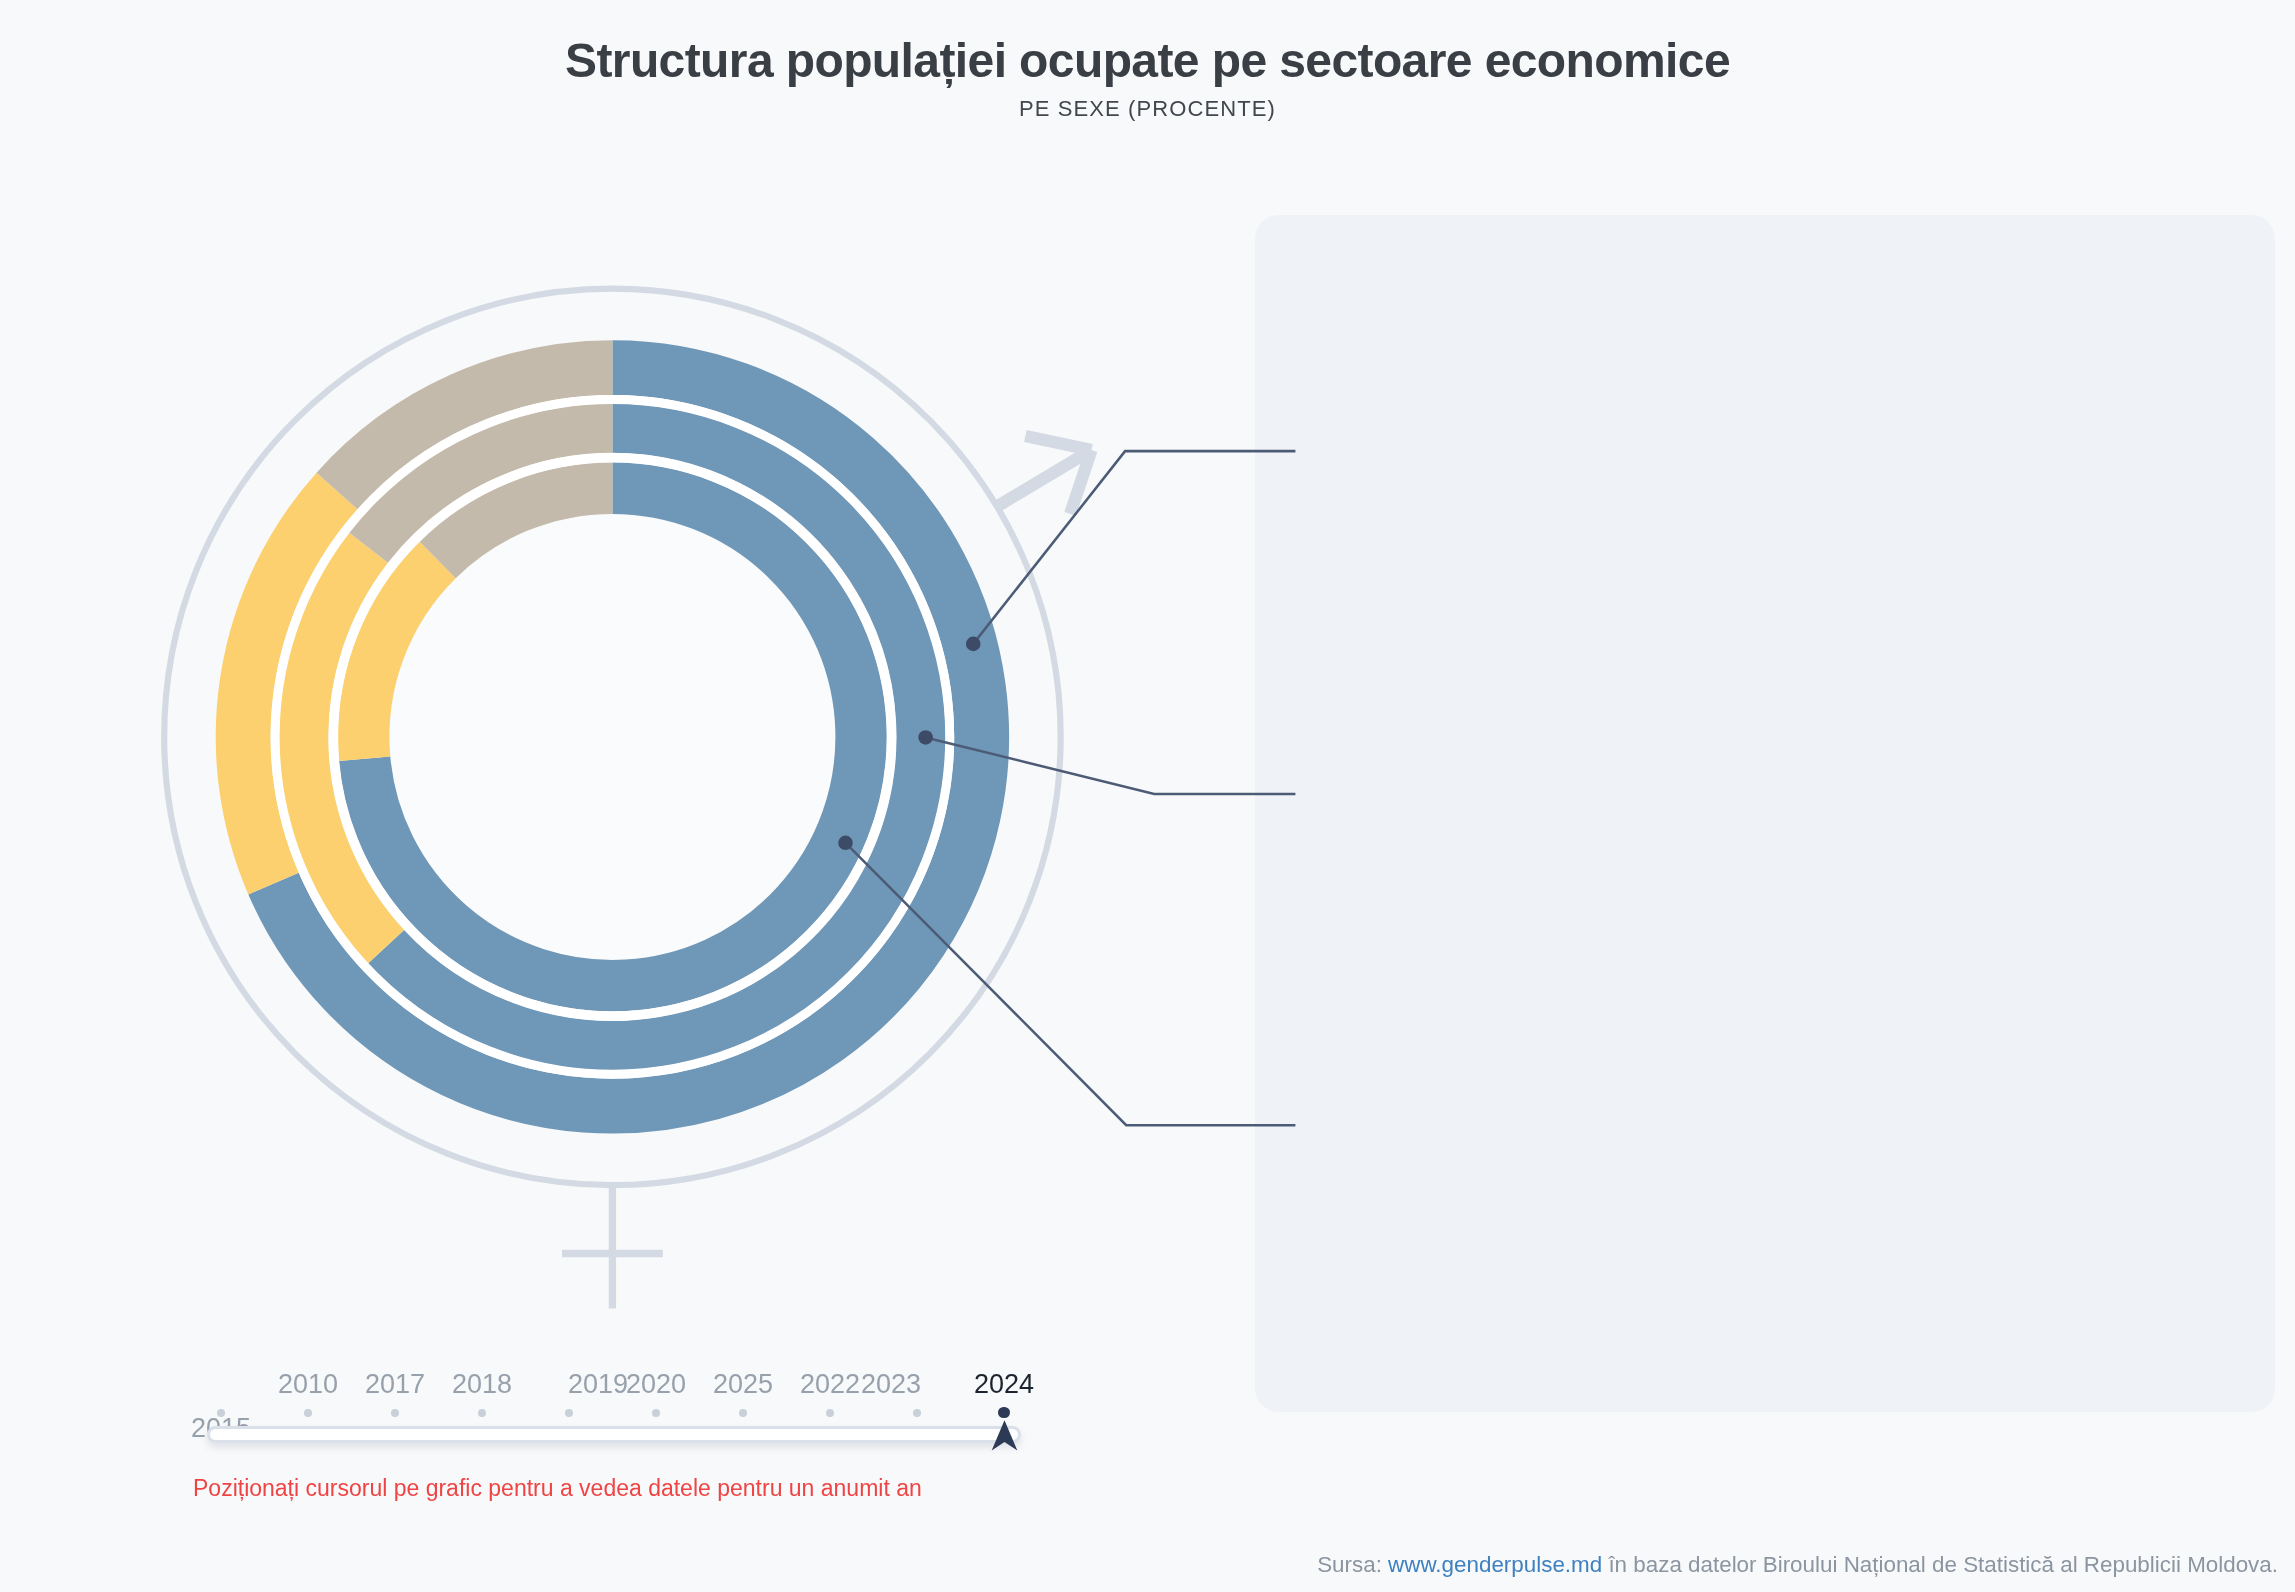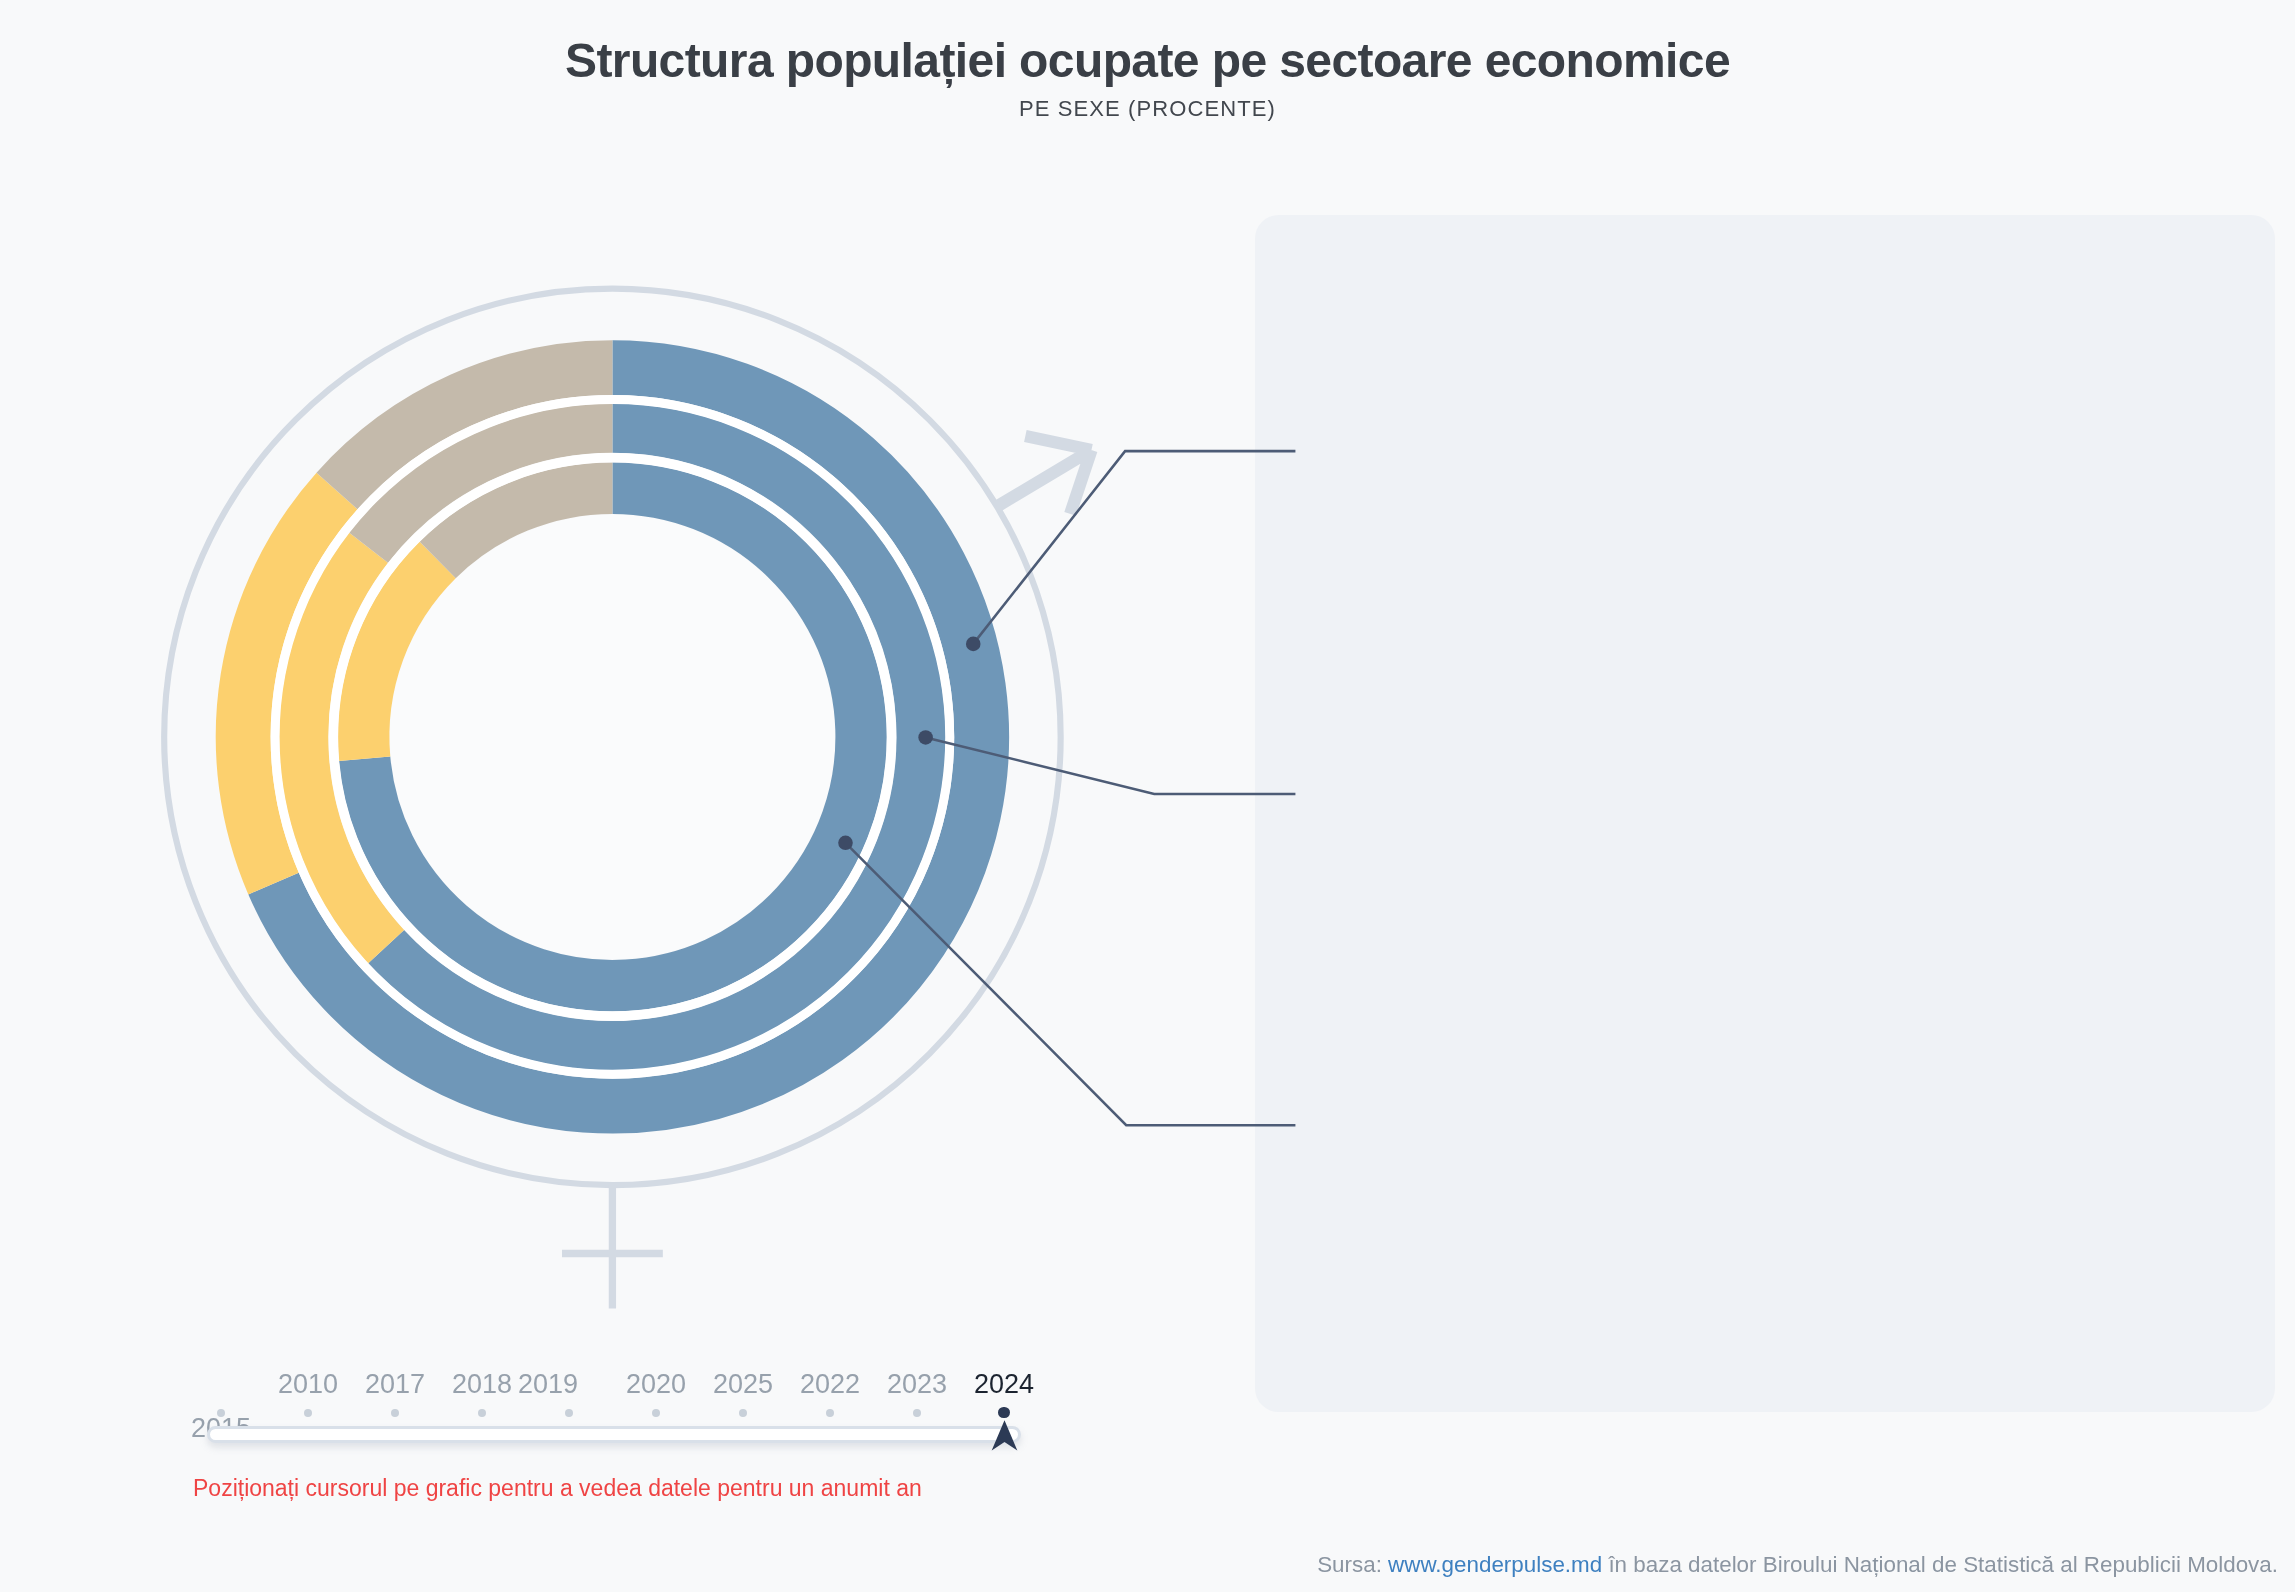--- a/index.html
+++ b/index.html
@@ -191,25 +191,25 @@
       <span class="gvalue">12,4%</span>
     </div>
   </div>
 
   <div id="timeline">
     <div id="years">
         <div class="year-label" style="left: 221px; margin-top: 44px;">2015</div>
         <div class="year-label" style="left: 308px;">2010</div>
         <div class="year-label" style="left: 395px;">2017</div>
         <div class="year-label" style="left: 482px;">2018</div>
-        <div class="year-label" style="left: 548px;">2019</div>
+        <div class="year-label" style="left: 598px;">2019</div>
         <div class="year-label" style="left: 656px;">2020</div>
         <div class="year-label" style="left: 743px;">2025</div>
         <div class="year-label" style="left: 830px;">2022</div>
-        <div class="year-label" style="left: 917px;">2023</div>
+        <div class="year-label" style="left: 891px;">2023</div>
         <div class="year-label selected" style="left: 1004px;">2024</div>
       </div>
     <div id="dots">
         <div class="tl-dot" style="left: 221px;"></div>
         <div class="tl-dot" style="left: 308px;"></div>
         <div class="tl-dot" style="left: 395px;"></div>
         <div class="tl-dot" style="left: 482px;"></div>
         <div class="tl-dot" style="left: 569px;"></div>
         <div class="tl-dot" style="left: 656px;"></div>
         <div class="tl-dot" style="left: 743px;"></div>

